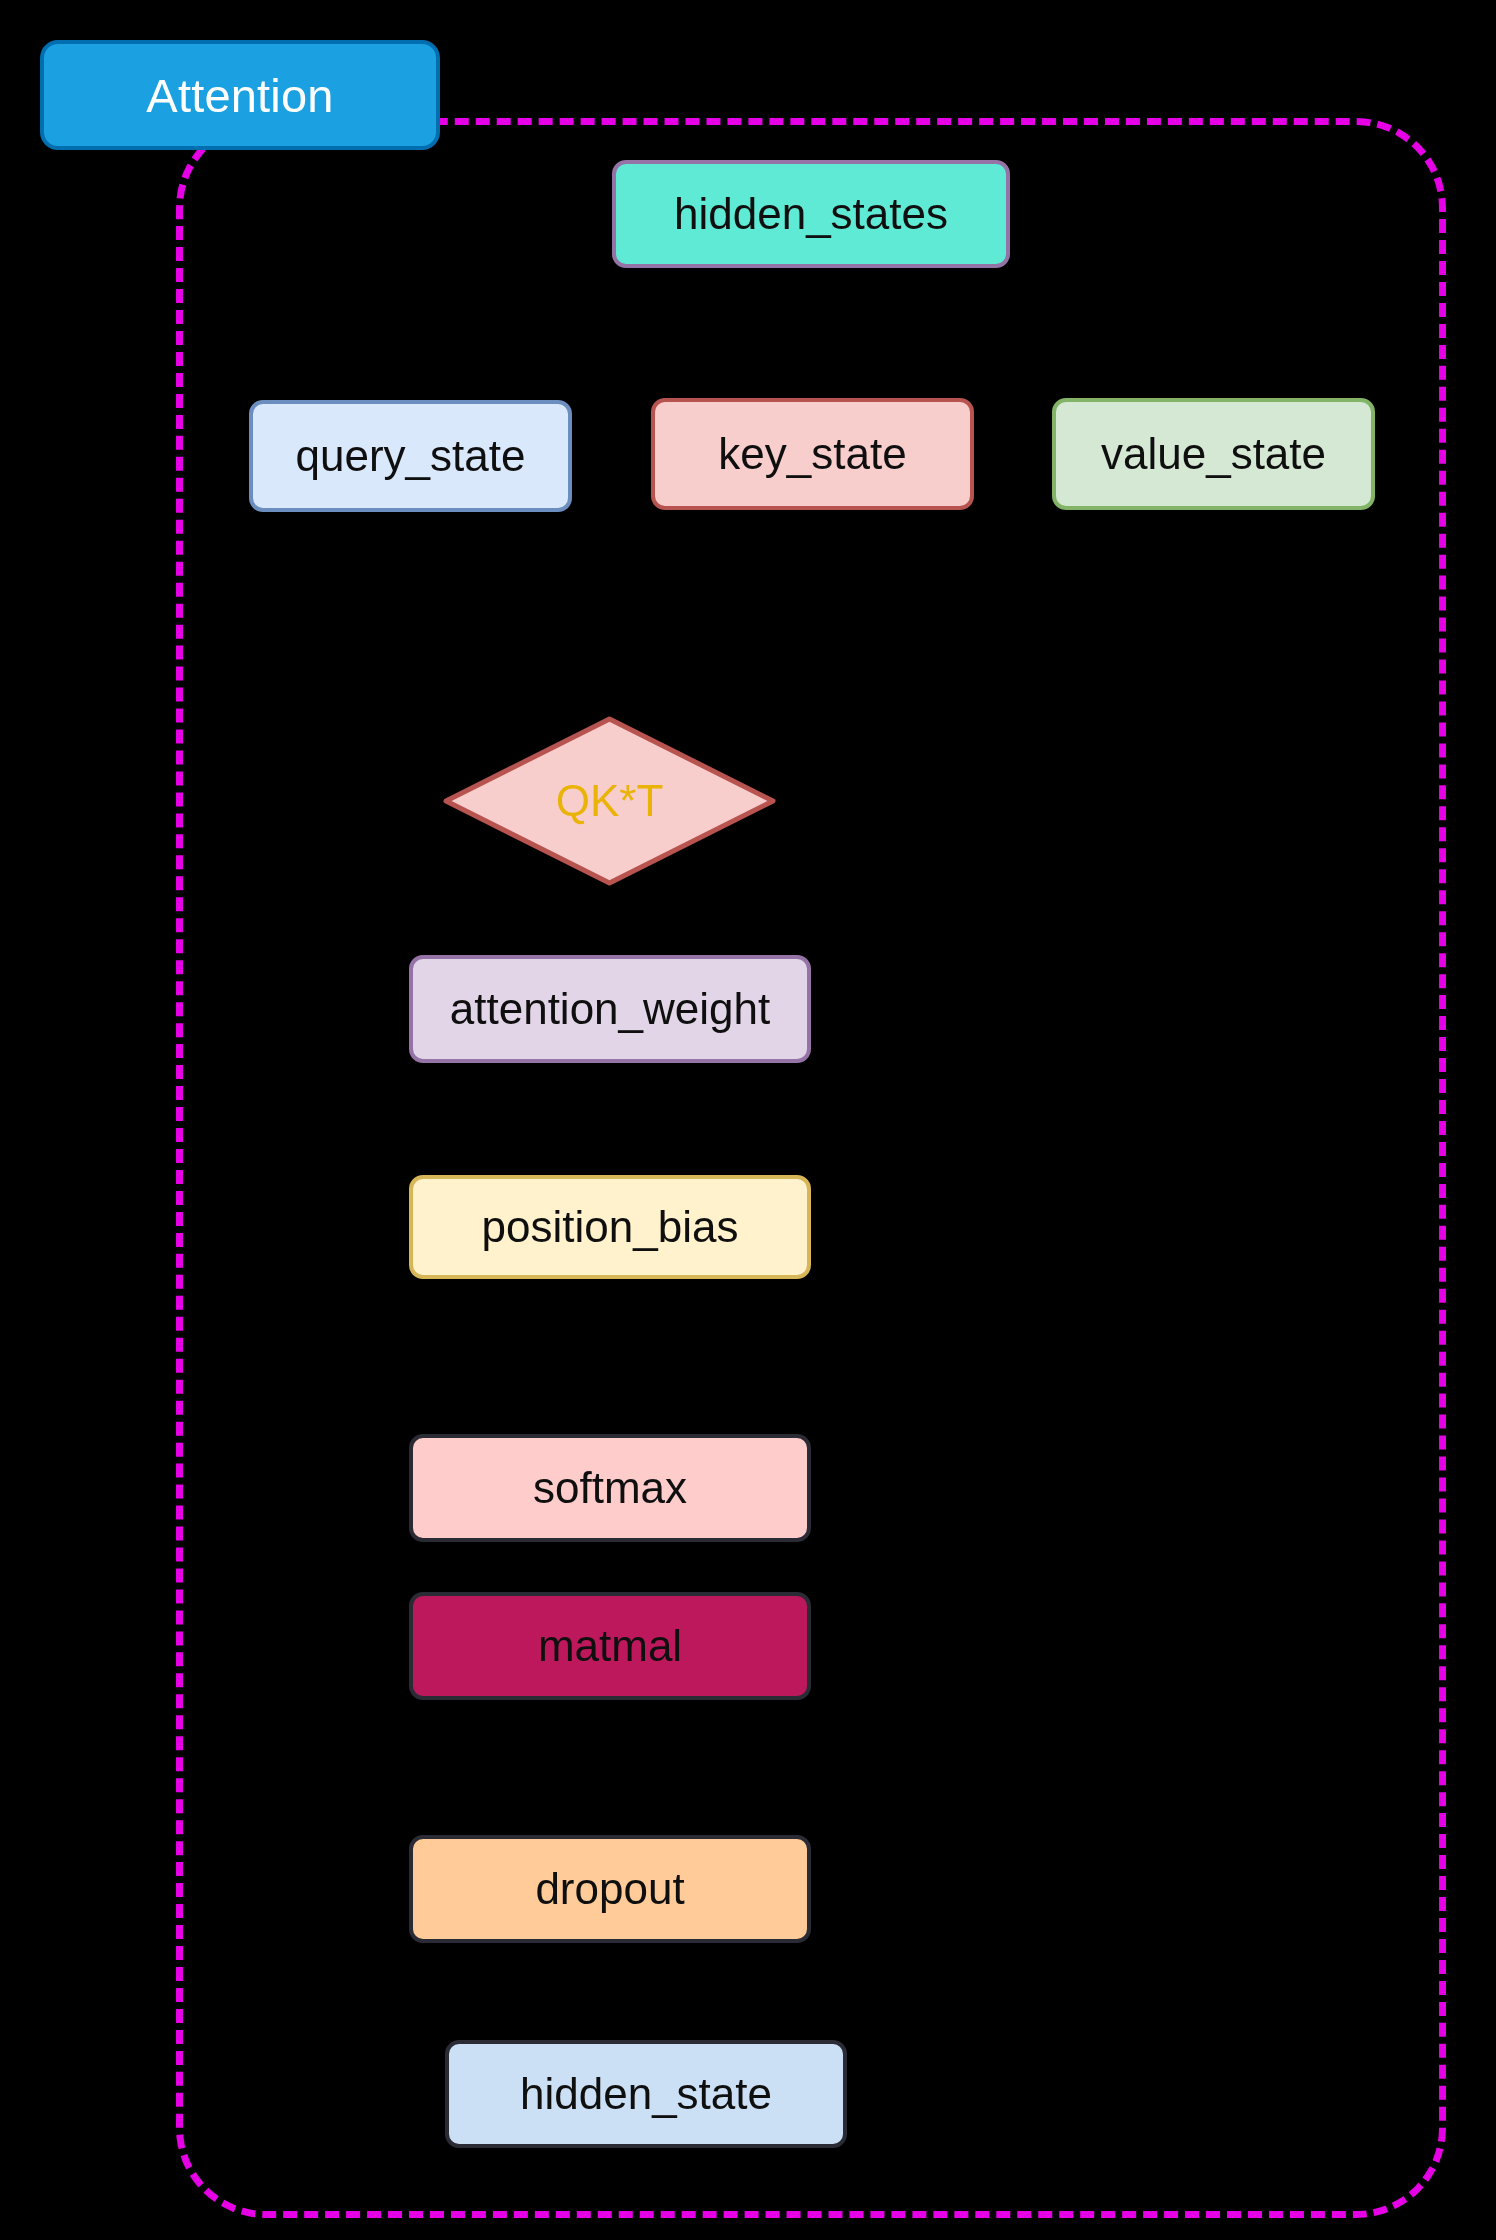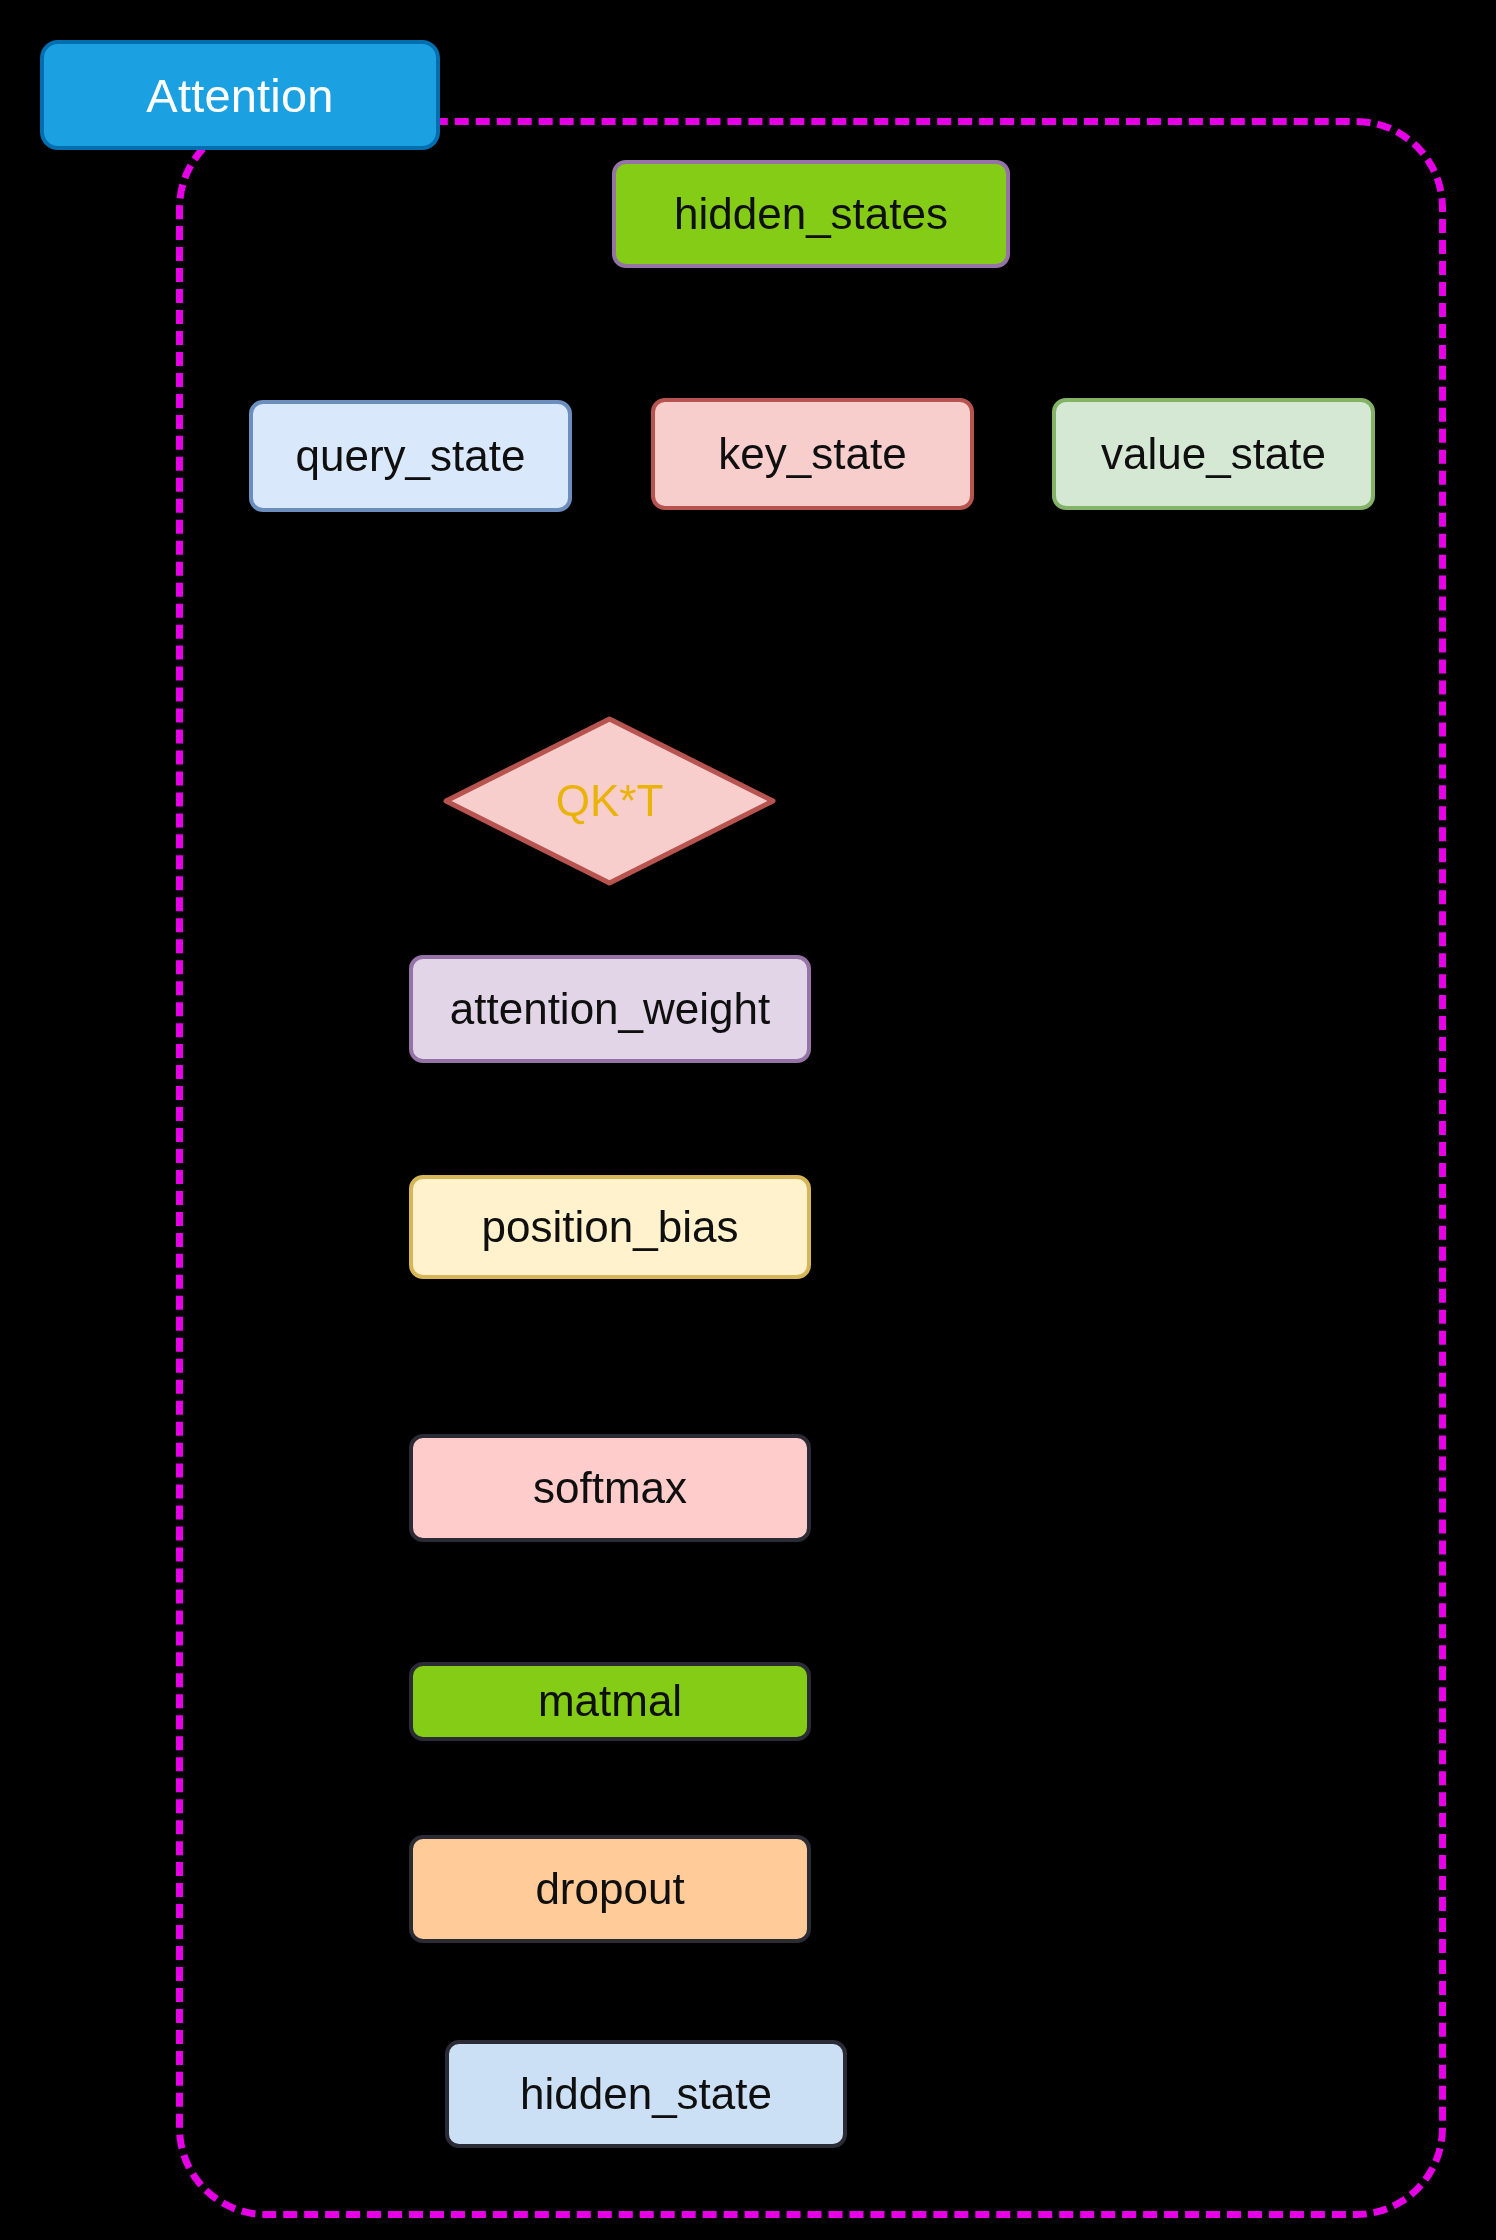--- a/index.html
+++ b/index.html
@@ -91,21 +91,21 @@
 
 <div id="canvas">
 
   <div class="group-frame"></div>
 
   <div class="group-tab">
     <span>Attention</span>
   </div>
 
   <div id="nodes-layer">
-      <div class="node" style="left: 612px; top: 160px; width: 398px; height: 108px; background: #84cc16; border-color: rgb(150, 115, 166);">
+      <div class="node" style="left: 612px; top: 160px; width: 398px; height: 108px; background: #5eead4; border-color: rgb(150, 115, 166);">
         <span>hidden_states</span>
       </div>
       <div class="node" style="left: 249px; top: 400px; width: 323px; height: 112px; background: rgb(218, 232, 252); border-color: rgb(108, 142, 191);">
         <span>query_state</span>
       </div>
       <div class="node" style="left: 651px; top: 398px; width: 323px; height: 112px; background: rgb(248, 206, 204); border-color: rgb(184, 84, 80);">
         <span>key_state</span>
       </div>
       <div class="node" style="left: 1052px; top: 398px; width: 323px; height: 112px; background: rgb(213, 232, 212); border-color: rgb(130, 179, 102);">
         <span>value_state</span>
@@ -118,21 +118,21 @@
       </div>
       <div class="node" style="left: 409px; top: 955px; width: 402px; height: 108px; background: rgb(225, 213, 231); border-color: rgb(150, 115, 166);">
         <span>attention_weight</span>
       </div>
       <div class="node" style="left: 409px; top: 1175px; width: 402px; height: 104px; background: rgb(255, 242, 204); border-color: rgb(214, 182, 86);">
         <span>position_bias</span>
       </div>
       <div class="node" style="left: 409px; top: 1393px; width: 402px; height: 108px; background: rgb(255, 204, 204); border-color: rgb(43, 43, 53); margin-top: 41px;">
         <span>softmax</span>
       </div>
-      <div class="node" style="left: 409px; top: 1662px; width: 402px; height: 79px; background: #84cc16; border-color: rgb(43, 43, 53);">
+      <div class="node" style="left: 409px; top: 1592px; width: 402px; height: 108px; background: #be185d; border-color: rgb(43, 43, 53);">
         <span>matmal</span>
       </div>
       <div class="node" style="left: 409px; top: 1835px; width: 402px; height: 108px; background: rgb(255, 204, 153); border-color: rgb(43, 43, 53);">
         <span>dropout</span>
       </div>
       <div class="node" style="left: 409px; top: 2040px; width: 402px; height: 108px; background: rgb(204, 224, 245); border-color: rgb(43, 43, 53); margin-left: 36px;">
         <span>hidden_state</span>
       </div>
     </div>
 

